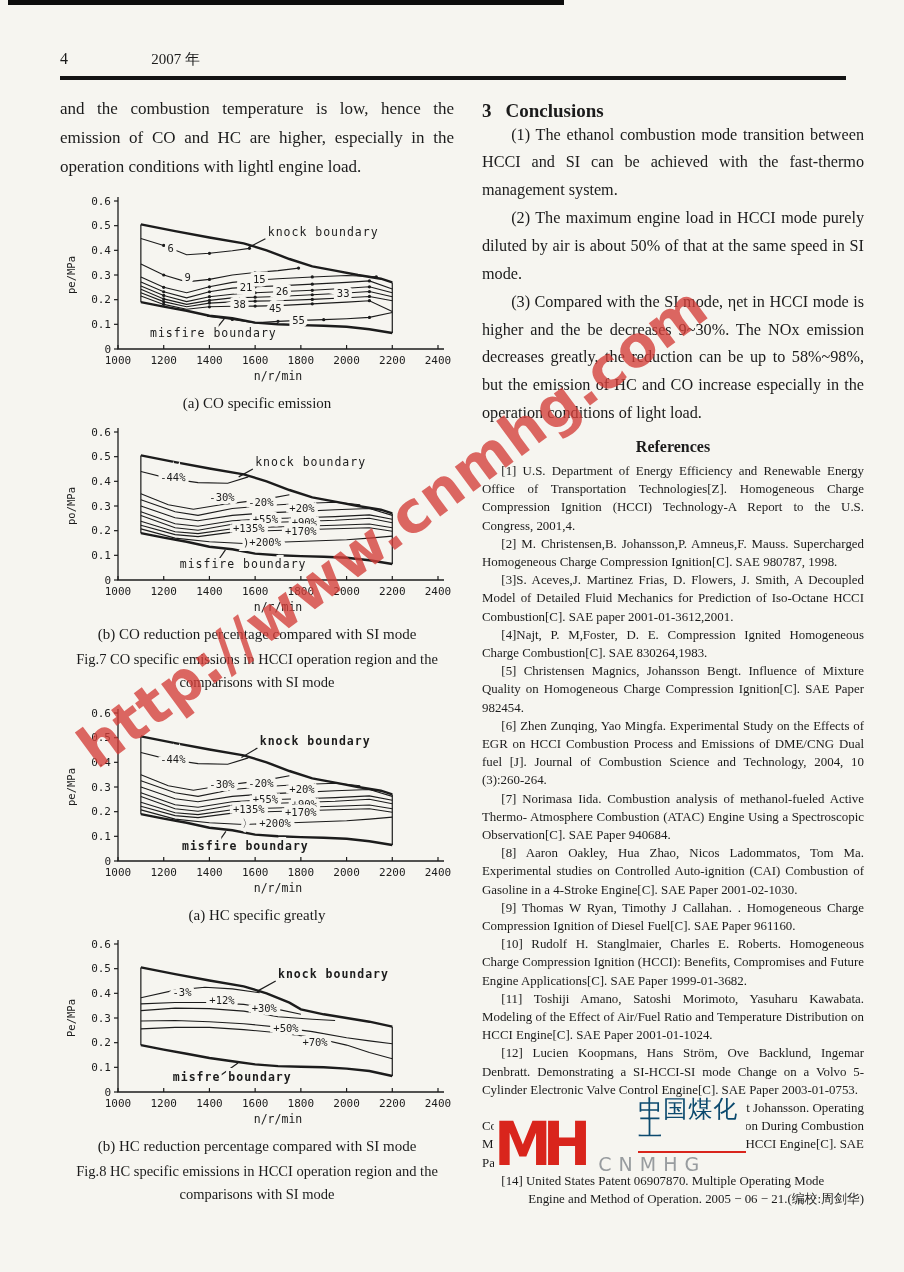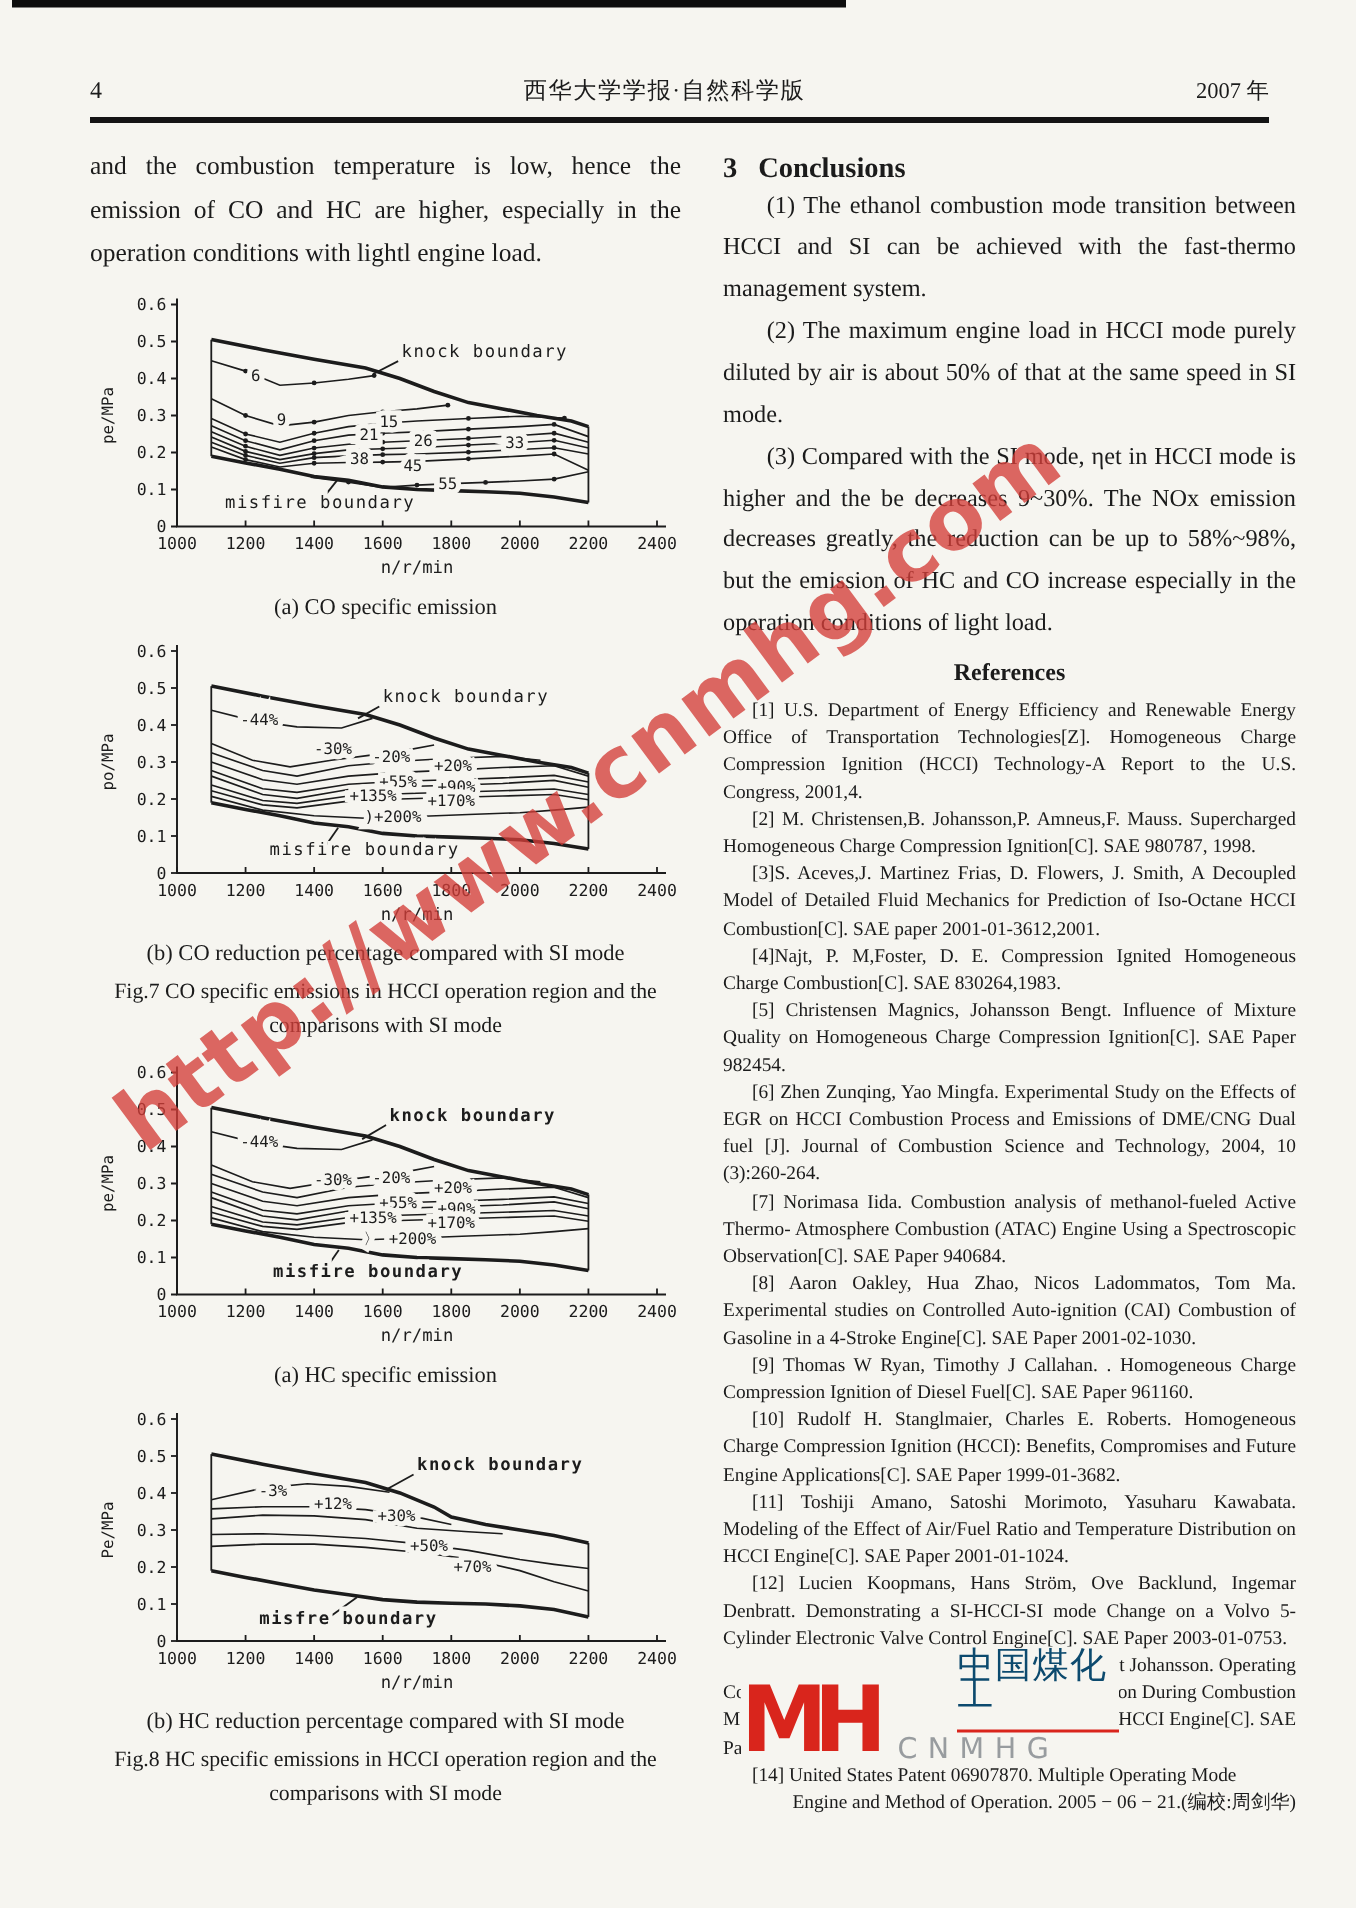--- a/index.html
+++ b/index.html
@@ -62,21 +62,20 @@
              color:#989c9f; letter-spacing:7px; margin-top:2px; }
 </style>
 </head>
 <body>
 
 <div class="artifact-top"></div>
 
 <div class="header">
   <div class="header-row">
     <div class="page-num">4</div>
-    <div class="journal-title">西华大学学报·自然科学版</div>
     <div class="year">2007 年</div>
   </div>
   <div class="header-rule"></div>
 </div>
 
 <div class="content">
 
   <div class="col-left">
     <p class="intro">and the combustion temperature is low, hence the emission of CO and HC are higher, especially in the operation conditions with lightl engine load.</p>
 
@@ -317,21 +316,21 @@
             <text x="244.2857142857143" y="104.52" text-anchor="middle" font-size="10.5" fill="#1c1c1c" stroke="#f6f5f0" stroke-width="7" paint-order="stroke" style="font-family:&quot;DejaVu Sans Mono&quot;,monospace">+90%</text>
             <text x="188.74285714285713" y="110.19333333333333" text-anchor="middle" font-size="10.5" fill="#1c1c1c" stroke="#f6f5f0" stroke-width="7" paint-order="stroke" style="font-family:&quot;DejaVu Sans Mono&quot;,monospace">+135%</text>
             <text x="240.85714285714283" y="113.4" text-anchor="middle" font-size="10.5" fill="#1c1c1c" stroke="#f6f5f0" stroke-width="7" paint-order="stroke" style="font-family:&quot;DejaVu Sans Mono&quot;,monospace">+170%</text>
             <text x="206.57142857142858" y="124.00666666666666" text-anchor="middle" font-size="10.5" fill="#1c1c1c" stroke="#f6f5f0" stroke-width="7" paint-order="stroke" style="font-family:&quot;DejaVu Sans Mono&quot;,monospace">〉 +200%</text>
             <line x1="197.42857142857144" y1="45.02666666666666" x2="181.42857142857144" y2="54.400000000000006" stroke="#1c1c1c" stroke-width="1.2"></line>
             <text x="199.71428571428572" y="42.06666666666666" text-anchor="start" font-size="11.5" fill="#1c1c1c" stroke="#f6f5f0" stroke-width="6" paint-order="stroke" style="font-family:&quot;DejaVu Sans Mono&quot;,monospace;font-weight:bold;letter-spacing:1px">knock boundary</text>
             <line x1="156.28571428571428" y1="142.21333333333334" x2="165.8857142857143" y2="128.4" stroke="#1c1c1c" stroke-width="1.2"></line>
             <text x="122" y="146.65333333333334" text-anchor="start" font-size="11.5" fill="#1c1c1c" stroke="#f6f5f0" stroke-width="6" paint-order="stroke" style="font-family:&quot;DejaVu Sans Mono&quot;,monospace;font-weight:bold;letter-spacing:1px">misfire boundary</text>
           </svg>
         </div>
-      <div class="fig-sub">(a) HC specific emission</div>
+      <div class="fig-sub">(a) HC specific greatly</div>
     </div>
 
     <div class="fig">
       <div class="svg-mount">
           <svg width="394" height="202" viewBox="0 0 394 202">
             <polyline points="58,6 58,158 384,158" fill="none" stroke="#1c1c1c" stroke-width="1.3"></polyline>
             <line x1="54" y1="158" x2="58" y2="158" stroke="#1c1c1c" stroke-width="1.2"></line>
             <text x="51" y="161.8" text-anchor="end" font-size="11" fill="#1c1c1c" style="font-family:&quot;DejaVu Sans Mono&quot;,monospace">0</text>
             <line x1="54" y1="133.33333333333334" x2="58" y2="133.33333333333334" stroke="#1c1c1c" stroke-width="1.2"></line>
             <text x="51" y="137.13333333333335" text-anchor="end" font-size="11" fill="#1c1c1c" style="font-family:&quot;DejaVu Sans Mono&quot;,monospace">0.1</text>

